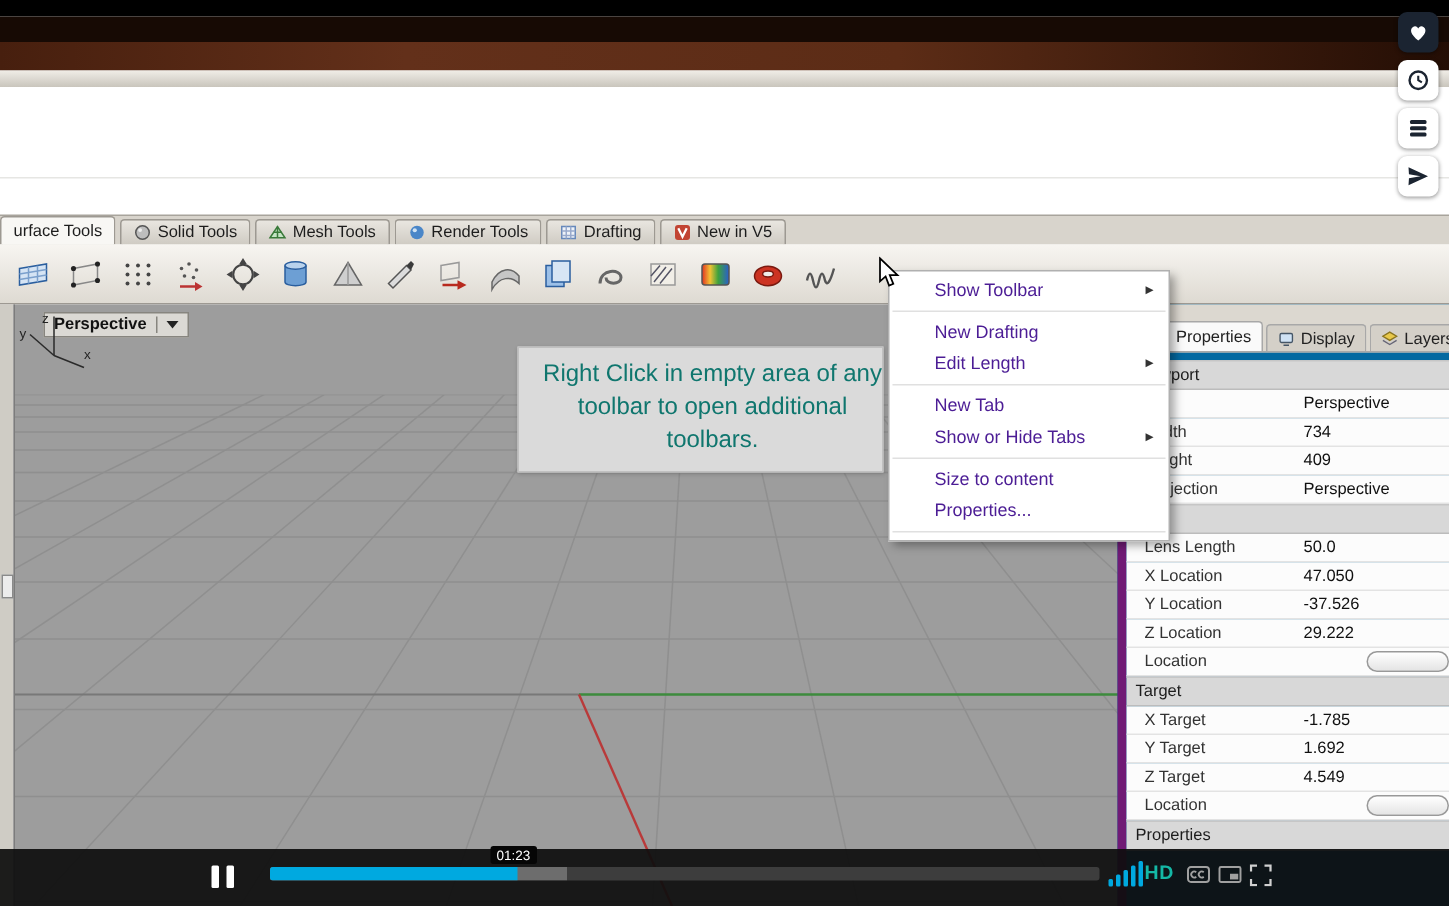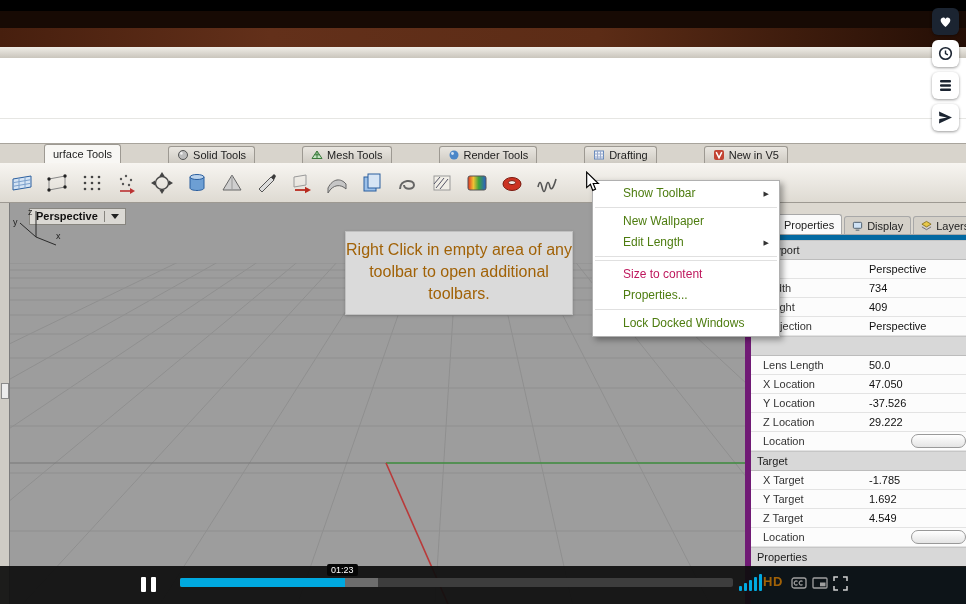--- a/index.html
+++ b/index.html
@@ -13,21 +13,21 @@
   .chrome{position:absolute;left:0;top:47px;width:966px;height:11px;
           background:linear-gradient(#f0ede7,#c9c5bc);border-bottom:1px solid #9c988f;}
   .cmdarea{position:absolute;left:0;top:58px;width:966px;height:85px;background:#fff;
            border-bottom:1px solid #a8a49c;}
   .cmdline{position:absolute;left:0;top:60px;width:966px;height:1px;background:#e6e6e3;}
   
   .tabbar{position:absolute;left:0;top:144px;width:966px;height:19px;background:#d8d4cc;
           display:flex;align-items:flex-end;}
   .tab{display:inline-flex;align-items:center;gap:4px;height:16px;padding:0 8px;margin-right:3px;
        border:1px solid #9d9992;border-bottom:none;border-radius:3px 3px 0 0;
-       background:linear-gradient(#e9e6e0,#cfcbc3);font-size:11px;color:#1d1d1d;white-space:nowrap;margin-left:44px;}
+       background:linear-gradient(#e9e6e0,#cfcbc3);font-size:11px;color:#1d1d1d;white-space:nowrap;}
   .tab.active{background:#f8f7f4;height:18px;}
   .tab svg{display:block;}
   
   .toolbar{position:absolute;left:0;top:163px;width:966px;height:40px;
            background:linear-gradient(#f7f5f1,#dedad2);border-bottom:1px solid #9d9992;
            display:flex;align-items:center;padding-left:6px;gap:4px;box-sizing:border-box;}
   .tbtn{width:31px;height:31px;display:flex;align-items:center;justify-content:center;border-radius:3px;}
   .tb-highlight{position:absolute;left:572px;top:166px;width:20px;height:31px;
                 background:#f7f0b4;border:1px solid #d9d08c;}
   
@@ -56,48 +56,48 @@
   .rows{position:absolute;left:0;top:37px;width:100%;}
   .prow{height:18px;line-height:18px;font-size:11px;display:flex;background:#fcfcfc;
         border-bottom:1px solid #e3e3e3;}
   .prow.sec{background:#d8d8d8;border-top:1px solid #c6c6c6;border-bottom:1px solid #bcbcbc;}
   .prow.sec .plabel{padding-left:6px;width:auto;color:#1c1c1c;}
   .plabel{padding-left:12px;width:106px;color:#333;overflow:hidden;white-space:nowrap;flex:none;}
   .pval{color:#101010;white-space:nowrap;}
   .pbtn{display:inline-block;width:66px;height:12px;margin-top:2px;margin-left:42px;
         border:1px solid #999;border-radius:7px;background:linear-gradient(#fff,#e4e4e4);}
   
-  .callout{position:absolute;left:345px;top:231px;width:226px;padding:7px 0 9px 0;z-index:4;
+  .callout{position:absolute;left:345px;top:231px;width:226px;padding:7px 0 9px 16px;z-index:4;
            background:#dadada;border:1px solid #c0c0c0;box-shadow:0 1px 3px rgba(0,0,0,0.2);
-           text-align:center;font-size:16px;line-height:22px;color:#a16207;}
+           text-align:center;font-size:16px;line-height:22px;color:#0f766e;}
   
   .ctx{position:absolute;left:592px;top:180px;width:188px;background:#fff;z-index:5;
        border:1px solid #b0b0b0;box-shadow:3px 3px 6px rgba(0,0,0,0.35);padding:2px 0;box-sizing:border-box;}
   .ctx .item{height:21px;line-height:21px;padding-left:30px;padding-right:8px;font-size:12px;
-             color:#4d7c0f;position:relative;white-space:nowrap;}
+             color:#4c1d95;position:relative;white-space:nowrap;}
   .ctx .item.has-sub::after{content:"\25B6";position:absolute;right:10px;top:0;font-size:7px;
              line-height:21px;color:#333;}
-  .ctx .item.disabled{color:#be185d;}
+  .ctx .item.disabled{color:#4c1d95;}
   .ctx .sep{height:1px;background:#e0e0e0;margin:3px 2px;}
   .cursor{position:absolute;left:585px;top:171px;z-index:6;}
   
   .controls{position:absolute;left:0;top:566px;width:966px;height:38px;background:rgba(14,14,14,0.93);z-index:8;text-decoration:underline;}
   .pause-btn{position:absolute;left:130px;top:5px;width:36px;height:26px;display:flex;gap:5px;
              align-items:center;justify-content:center;border-radius:3px;}
   .pause-btn span{width:5px;height:15px;background:#fff;border-radius:1px;}
   .track{position:absolute;left:180px;top:12px;width:553px;height:9px;background:#3d3d3d;
          border-radius:2px;overflow:hidden;}
   .buffered{position:absolute;left:0;top:0;height:100%;width:198px;background:#6d6d6d;}
   .played{position:absolute;left:0;top:0;height:100%;width:165px;background:#00a9e0;}
   .time-tip{position:absolute;left:327px;top:-2px;padding:1px 4px;background:#060606;color:#fff;
             font-size:9px;border-radius:2px;z-index:2;}
   .volume{position:absolute;left:739px;top:8px;height:17px;display:flex;align-items:flex-end;gap:2px;}
   .volume span{width:3px;background:#00a9e0;border-radius:1px;}
   .v1{height:5px}.v2{height:8px}.v3{height:11px}.v4{height:14px}.v5{height:17px}
-  .hd{position:absolute;left:763px;top:8px;font-size:13px;font-weight:bold;color:#a16207;letter-spacing:.5px;}
+  .hd{position:absolute;left:763px;top:8px;font-size:13px;font-weight:bold;color:#14b8a6;letter-spacing:.5px;}
   .cicon{position:absolute;top:10px;}
   .i-cc{left:791px}.i-pip{left:812px}.i-fs{left:833px}
   
   .fab-col{position:absolute;right:7px;top:8px;display:flex;flex-direction:column;gap:5px;z-index:9;}
   .fab{width:27px;height:27px;border-radius:6px;background:#fff;display:flex;align-items:center;
        justify-content:center;box-shadow:0 1px 3px rgba(0,0,0,0.4);}
   .fab.dark{background:#1b2431;}
 </style>
 </head>
 <body>
@@ -430,28 +430,29 @@
     </div>
   </div>
 
   <div class="callout">
     <span>Right Click in empty area of any toolbar to open additional toolbars.</span>
   </div>
 
   <div class="ctx">
     <div class="item has-sub"><span>Show Toolbar</span></div>
     <div class="sep"></div>
-    <div class="item"><span>New Wallpaper</span></div>
+    <div class="item"><span>New Drafting</span></div>
     <div class="item has-sub"><span>Edit Length</span></div>
     <div class="sep"></div>
+    <div class="item"><span>New Tab</span></div>
+    <div class="item has-sub"><span>Show or Hide Tabs</span></div>
     <div class="sep"></div>
     <div class="item disabled"><span>Size to content</span></div>
     <div class="item"><span>Properties...</span></div>
     <div class="sep"></div>
-    <div class="item"><span>Lock Docked Windows</span></div>
   </div>
 
   <svg class="cursor" width="15" height="21" viewBox="0 0 12 18">
     <path d="M1 1v13.2l3.2-2.8 2 5.2 2.4-1-2-4.9H11z" fill="#fff" stroke="#000" stroke-width="1"></path>
   </svg>
 
   <div class="controls">
     <div class="pause-btn">
         <span></span>
         <span></span>

